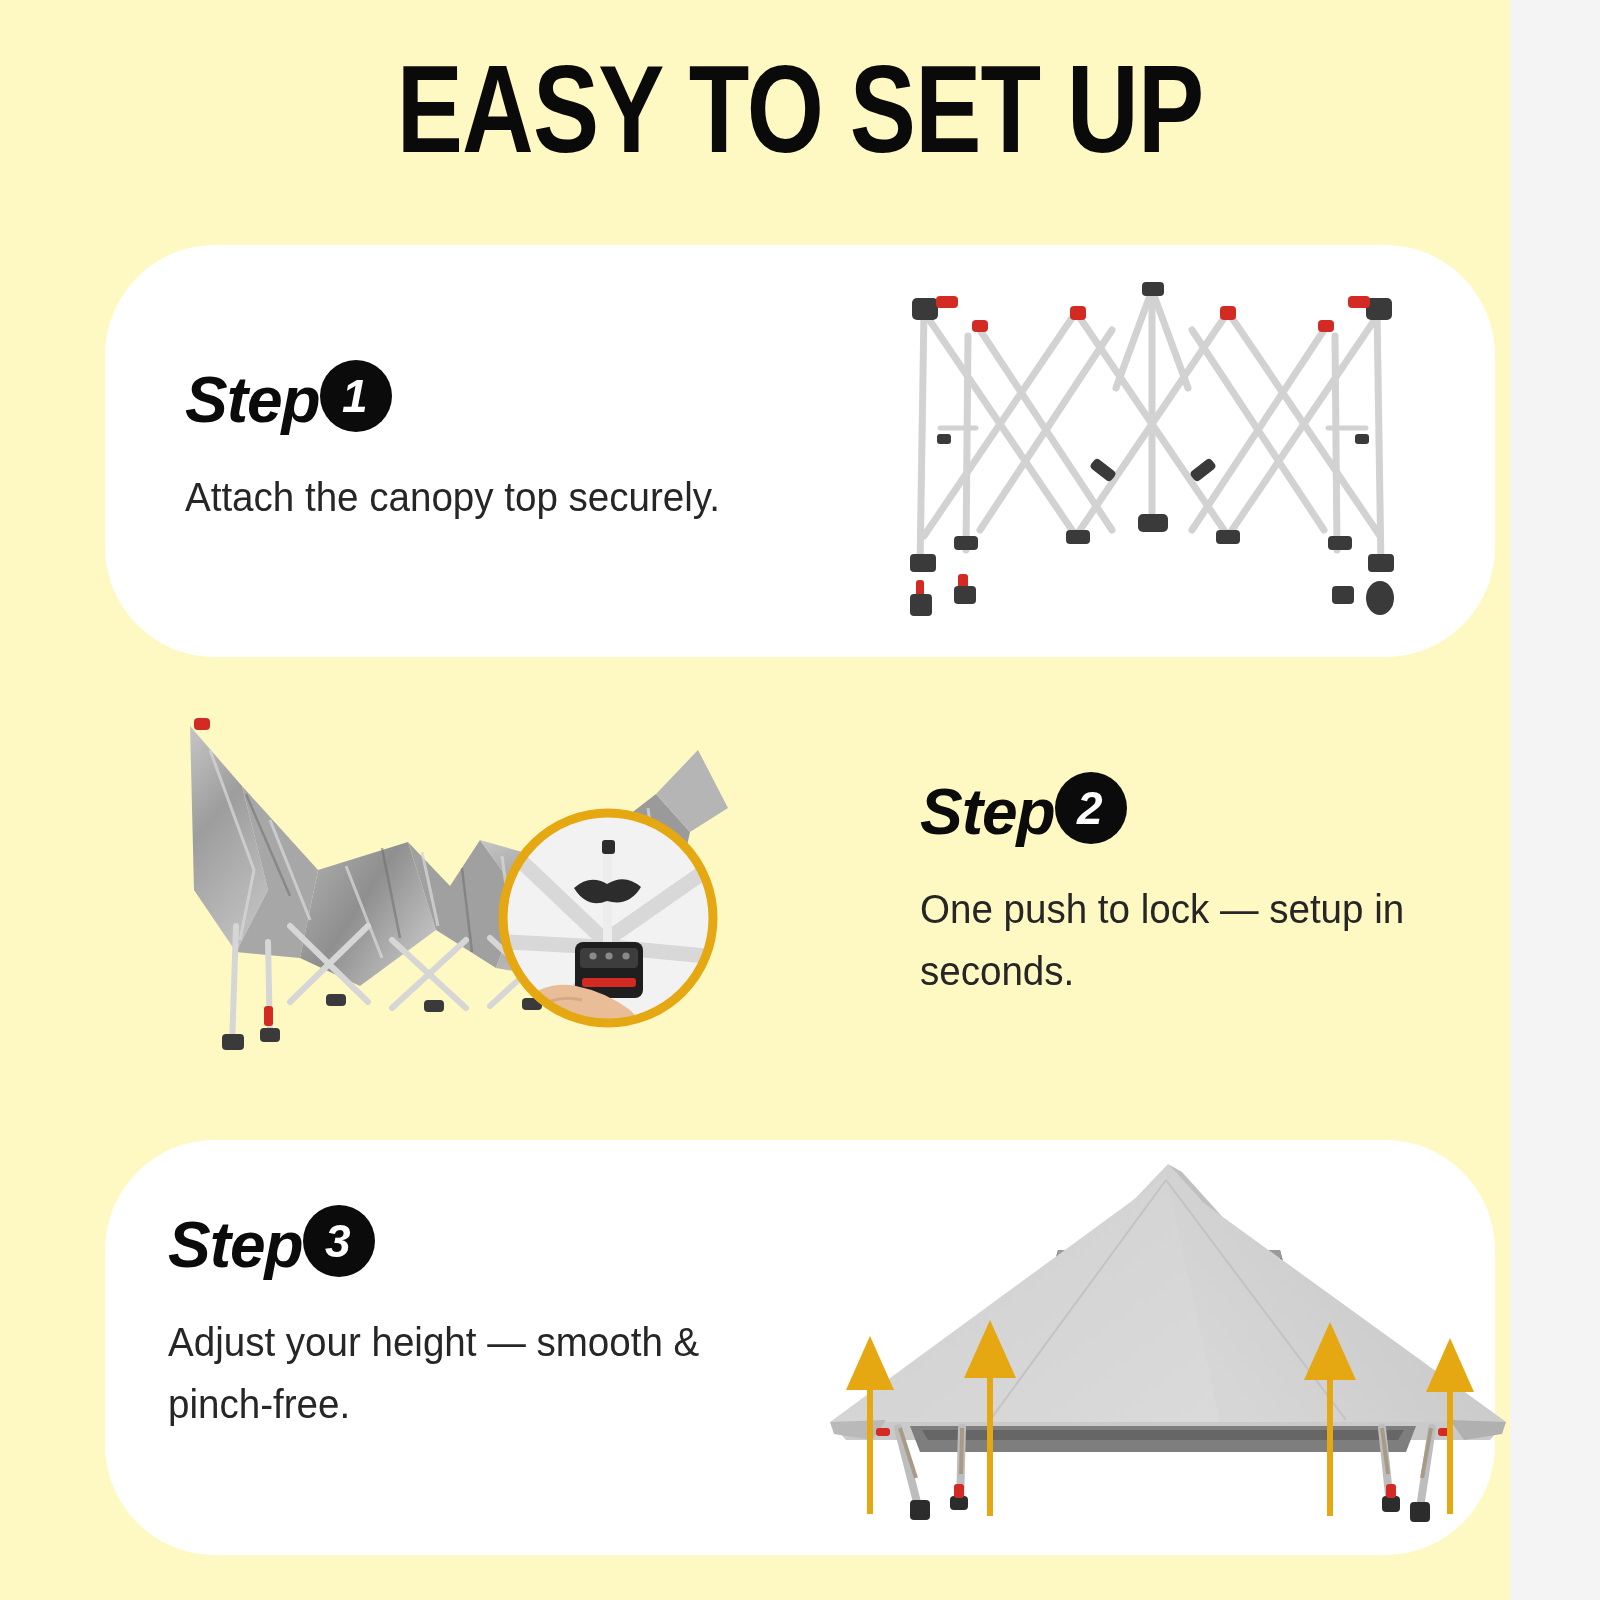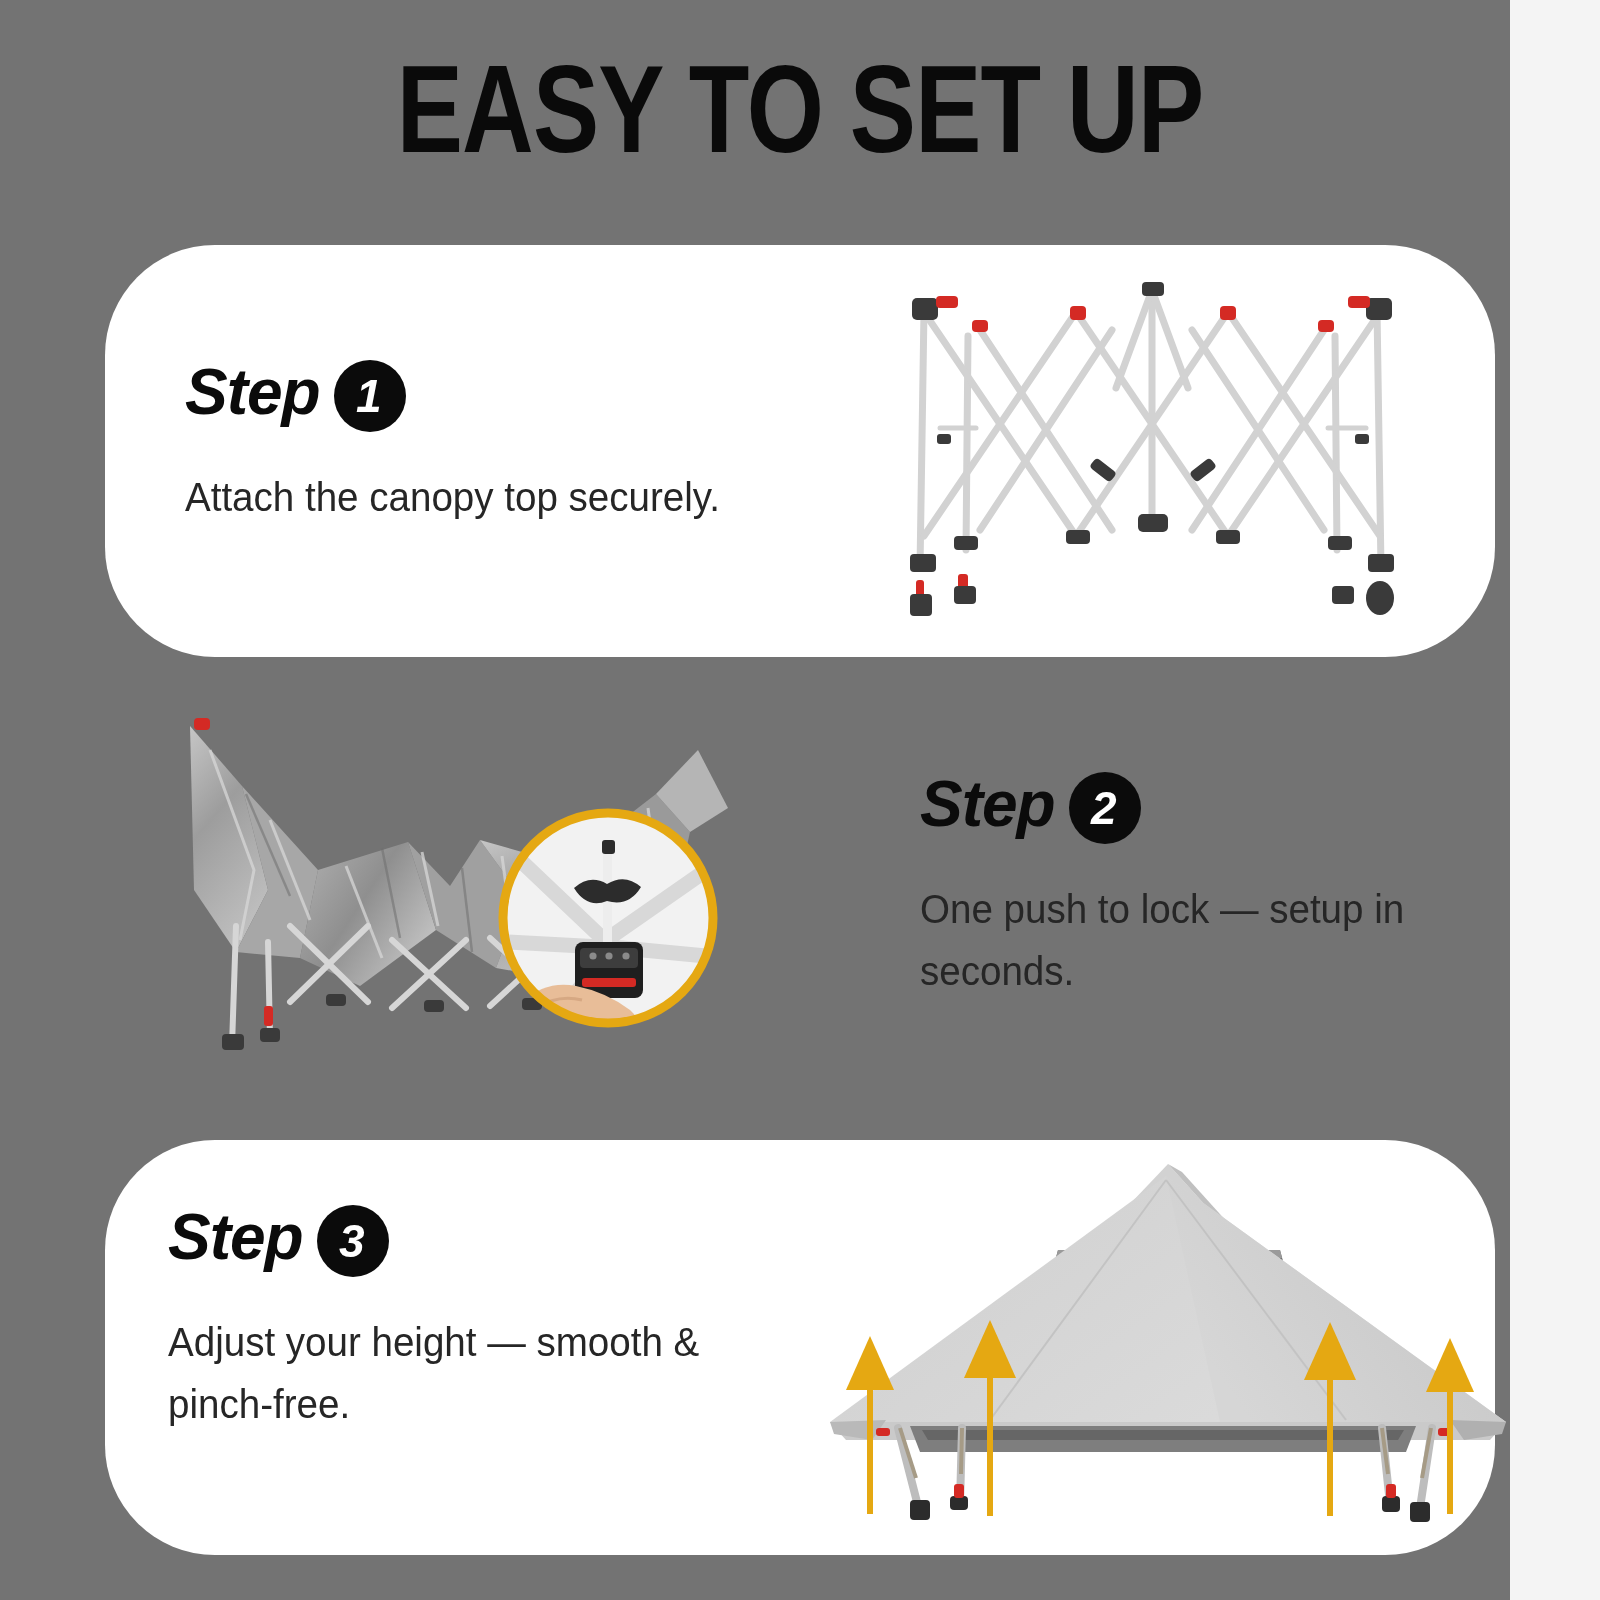--- a/index.html
+++ b/index.html
@@ -2,21 +2,21 @@
 <html><head>
 <meta charset="utf-8">
 <style>
   * { margin:0; padding:0; box-sizing:border-box; }
   html, body {
     width:1600px; height:1600px;
     background:#f4f4f4;
     font-family:"Liberation Sans", sans-serif;
     overflow:hidden;
   }
-  .page { position:relative; width:1510px; height:1600px; background:#737373; }
+  .page { position:relative; width:1510px; height:1600px; background:#fef9c3; }
 
   
   .headline {
     position:absolute; top:46px; left:0; width:1600px;
     text-align:center;
     font-family:"Liberation Sans", sans-serif;
     font-weight:700;
     font-size:124px;
     line-height:1.02;
     letter-spacing:-1px;
@@ -34,21 +34,21 @@
   }
   #card1 { left:105px; top:245px;  width:1390px; height:412px; }
   #card3 { left:105px; top:1140px; width:1390px; height:415px; }
 
   .plain-row { position:absolute; }
   #row2 { left:105px; top:672px; width:1390px; height:450px; }
 
   
   .textblock { position:absolute; }
   .step-head {
-    display:flex; align-items:flex-start; gap:14px;
+    display:flex; align-items:flex-end; 
     font-weight:700; font-style:italic;
     font-size:64px; line-height:1;
     color:#0b0b0b;
     letter-spacing:-1px;
   }
   .badge {
     display:inline-flex; align-items:center; justify-content:center;
     width:72px; height:72px; border-radius:50%;
     background:#0b0b0b; color:#ffffff;
     font-weight:700; font-style:italic;

